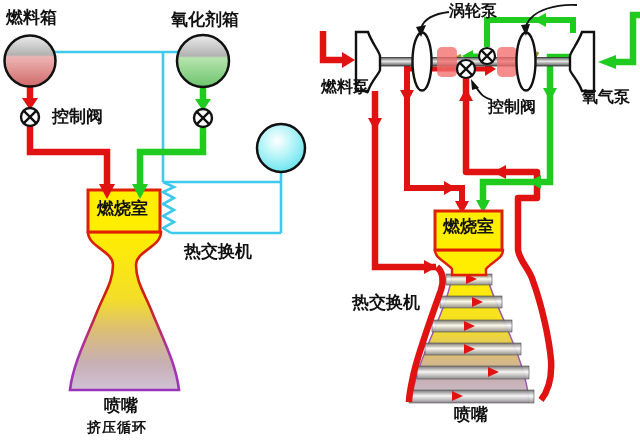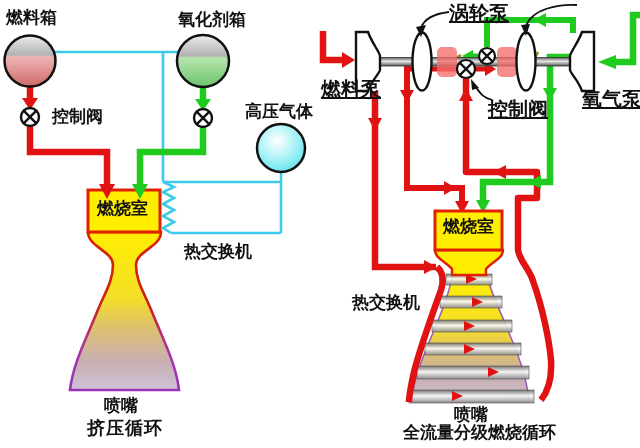--- a/index.html
+++ b/index.html
@@ -1,19 +1,19 @@
 <!DOCTYPE html>
 <html><head>
 <meta charset="utf-8">
 <style>
   html,body{margin:0;padding:0;background:#fff;}
   #stage{position:relative;width:640px;height:448px;background:#fff;overflow:hidden;
          font-family:"DejaVu Sans","Liberation Sans",sans-serif;}
   .lbl{position:absolute;font-weight:bold;color:#111;white-space:nowrap;line-height:1.05;}
-  .fs17{font-size:17px;} .fs16{font-size:20px;text-decoration:underline;} .fs18{font-size:18px;letter-spacing:1px;font-family:Liberation Mono, monospace;}
+  .fs17{font-size:17px;} .fs16{font-size:16px;} .fs18{font-size:14px;letter-spacing:1px;}
   svg{position:absolute;left:0;top:0;}
 </style>
 </head>
 <body>
 
 <div id="stage">
 <svg width="640" height="448" viewBox="0 0 640 448">
   <defs>
     <linearGradient id="tankFuel" x1="0" y1="0" x2="0" y2="1">
       <stop offset="0" stop-color="#ececec"></stop>
@@ -207,29 +207,27 @@
     </g>
     <g fill="#111">
       <polygon points="416,27 426,25 421,37"></polygon>
       <polygon points="521,25 530,24 526,36"></polygon>
       <polygon points="479,88 472,90 471,79"></polygon>
     </g>
   </g>
 </svg>
 
 <div class="lbl fs17" style="left:6px;top:9px">燃料箱</div>
-<div class="lbl fs17" style="left:178px;top:11px">氧化剂箱</div>
+<div class="lbl fs17" style="left:171px;top:11px">氧化剂箱</div>
 <div class="lbl fs17" style="left:52px;top:108px">控制阀</div>
-<div class="lbl fs17" style="left:245px;top:103px">高压气体</div>
 <div class="lbl fs17" style="left:97px;top:200px">燃烧室</div>
 <div class="lbl fs17" style="left:184px;top:243px">热交换机</div>
 <div class="lbl fs17" style="left:104px;top:397px">喷嘴</div>
 <div class="lbl fs18" style="left:87px;top:420px">挤压循环</div>
 
 <div class="lbl fs16" style="left:449px;top:3px">涡轮泵</div>
 <div class="lbl fs16" style="left:321px;top:79px">燃料泵</div>
 <div class="lbl fs16" style="left:582px;top:89px">氧气泵</div>
 <div class="lbl fs16" style="left:488px;top:99px">控制阀</div>
 <div class="lbl fs17" style="left:443px;top:218px">燃烧室</div>
 <div class="lbl fs17" style="left:352px;top:294px">热交换机</div>
 <div class="lbl fs17" style="left:454px;top:406px">喷嘴</div>
-<div class="lbl fs17" style="left:403px;top:424px">全流量分级燃烧循环</div>
 </div>
 
 </body></html>

